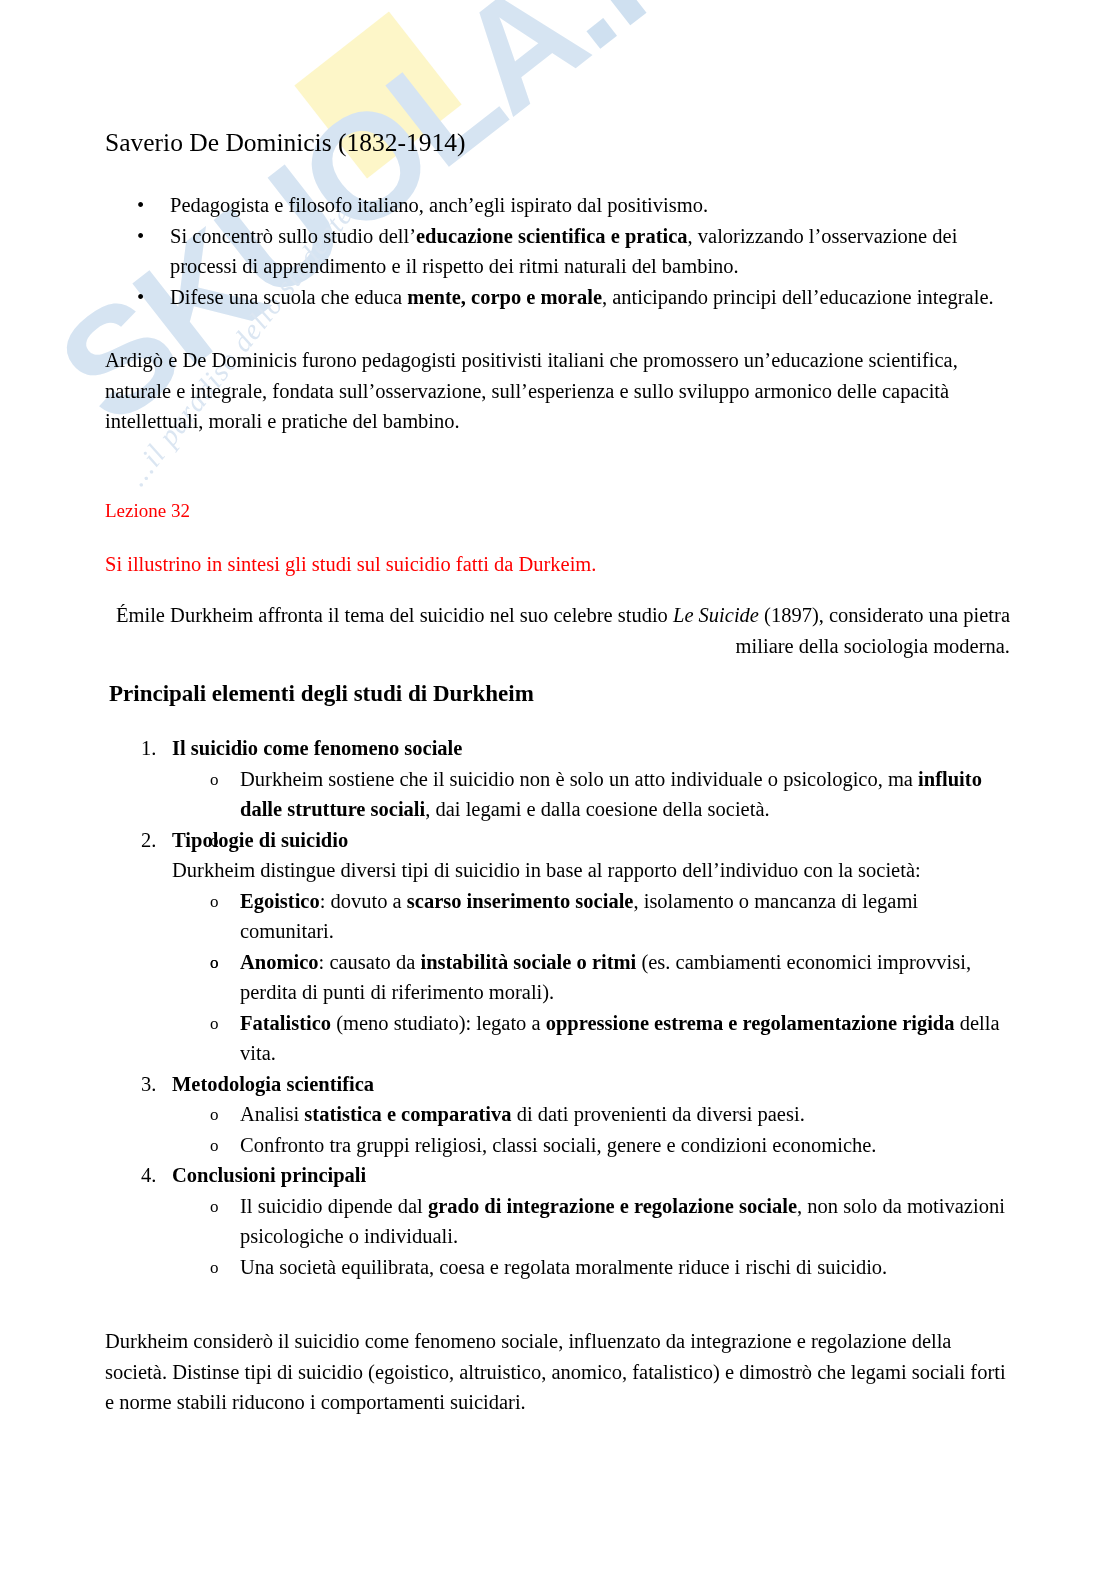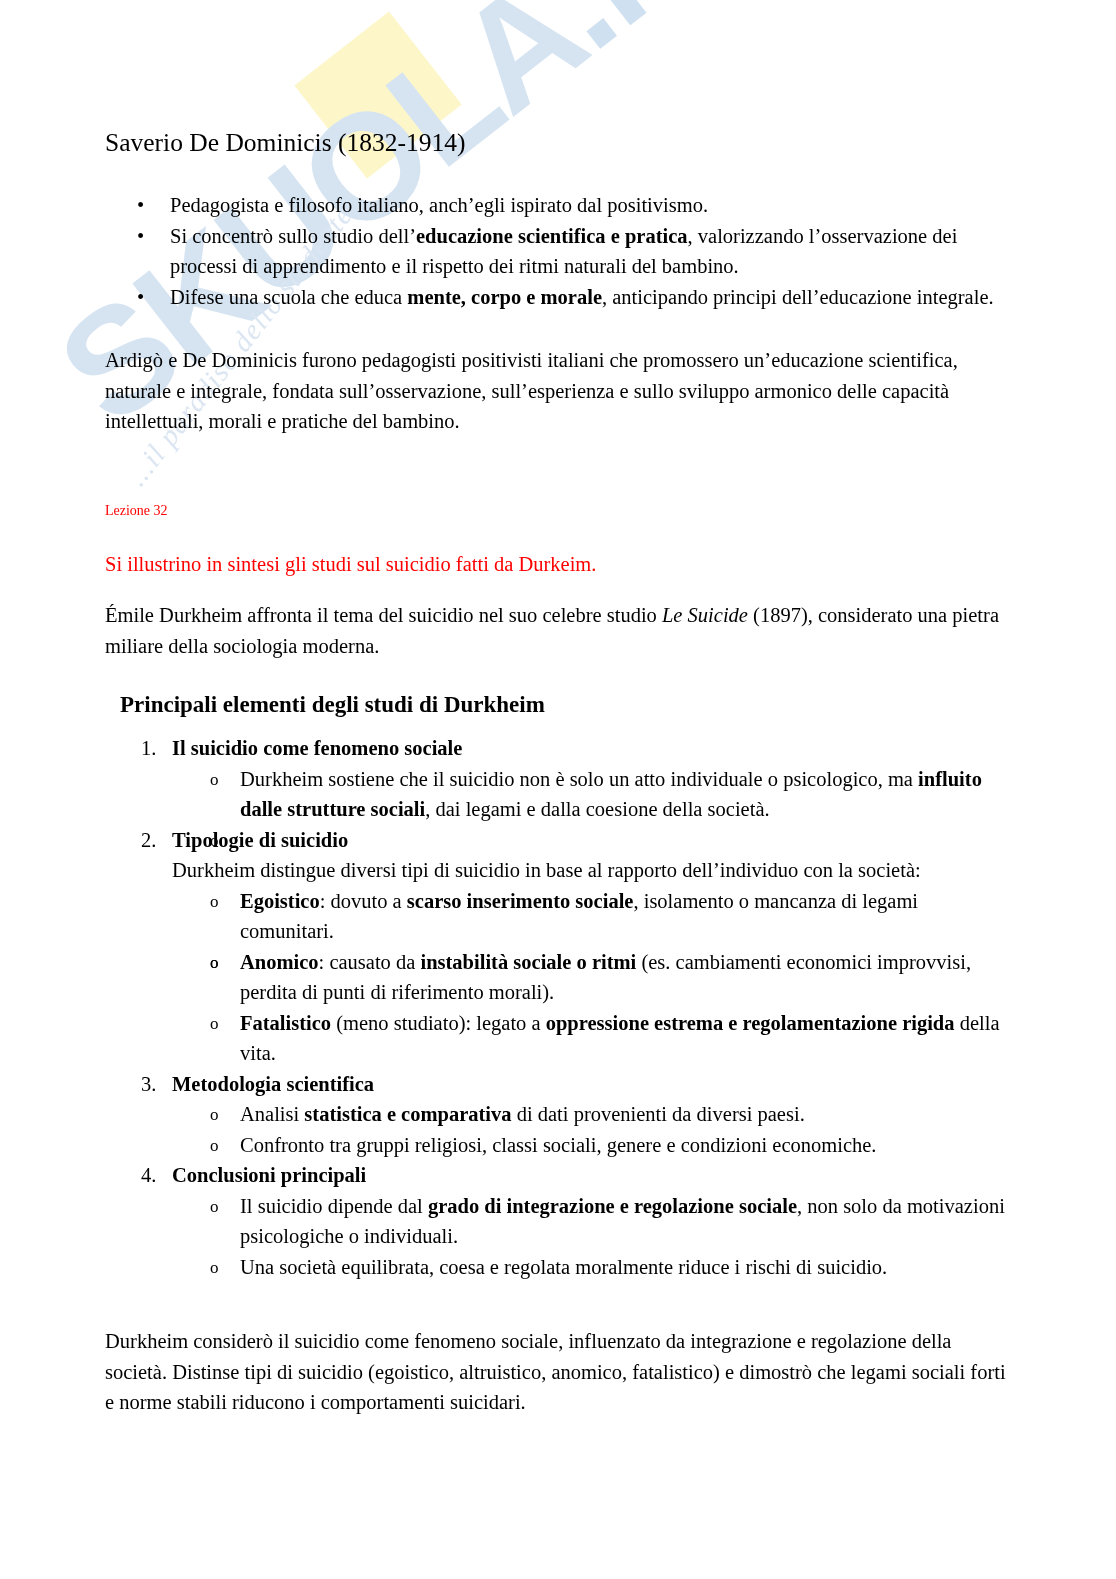--- a/index.html
+++ b/index.html
@@ -79,45 +79,45 @@
     margin: 0;
     padding: 0;
     line-height: 1.2;
     position: absolute;
     top: 128px;
     left: 0;
   }
   h2.sub-title {
     font-size: 23px;
     font-weight: bold;
-    margin: 15px;
+    margin: 4px;
     padding: 0;
     line-height: 1.2;
     position: absolute;
     top: 676px;
     left: 0;
   }
 
   .para {
     font-size: 20.5px;
     line-height: 30.5px;
     margin: 0;
     text-align: left;
     position: absolute;
     left: 0;
   }
   .para b { font-weight: normal; }
   .para i { font-style: italic; }
 
   #p-ardigo { top: 345px; width: 860px; }
-  #p-emile  { top: 600px; width: 905px; }
+  #p-emile  { top: 600px; width: 905px; text-align: right; }
   #p-final  { top: 1326px; width: 905px; }
 
   .red { color: #ff0000; }
-  #p-lezione  { top: 496px; font-size: 14px; }
+  #p-lezione  { top: 496px; font-size: 19px; }
   #p-domanda  { top: 549px; font-size: 20.5px; }
 
   
   ul.disc-list {
     position: absolute;
     top: 190px;
     left: 0;
     margin: 0;
     padding: 0;
     list-style: none;

